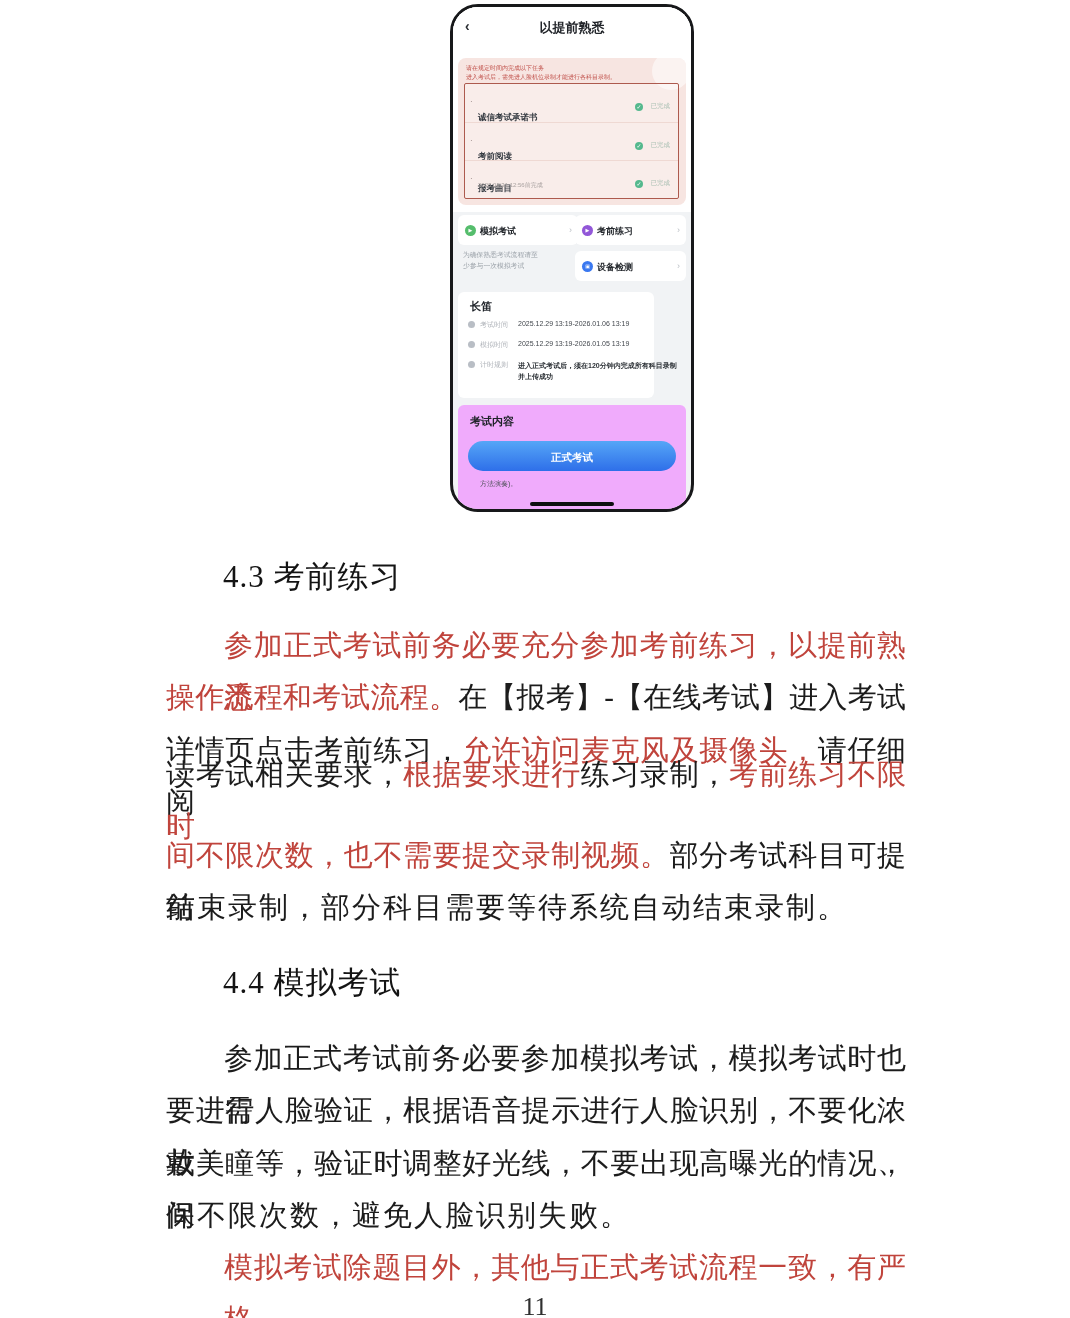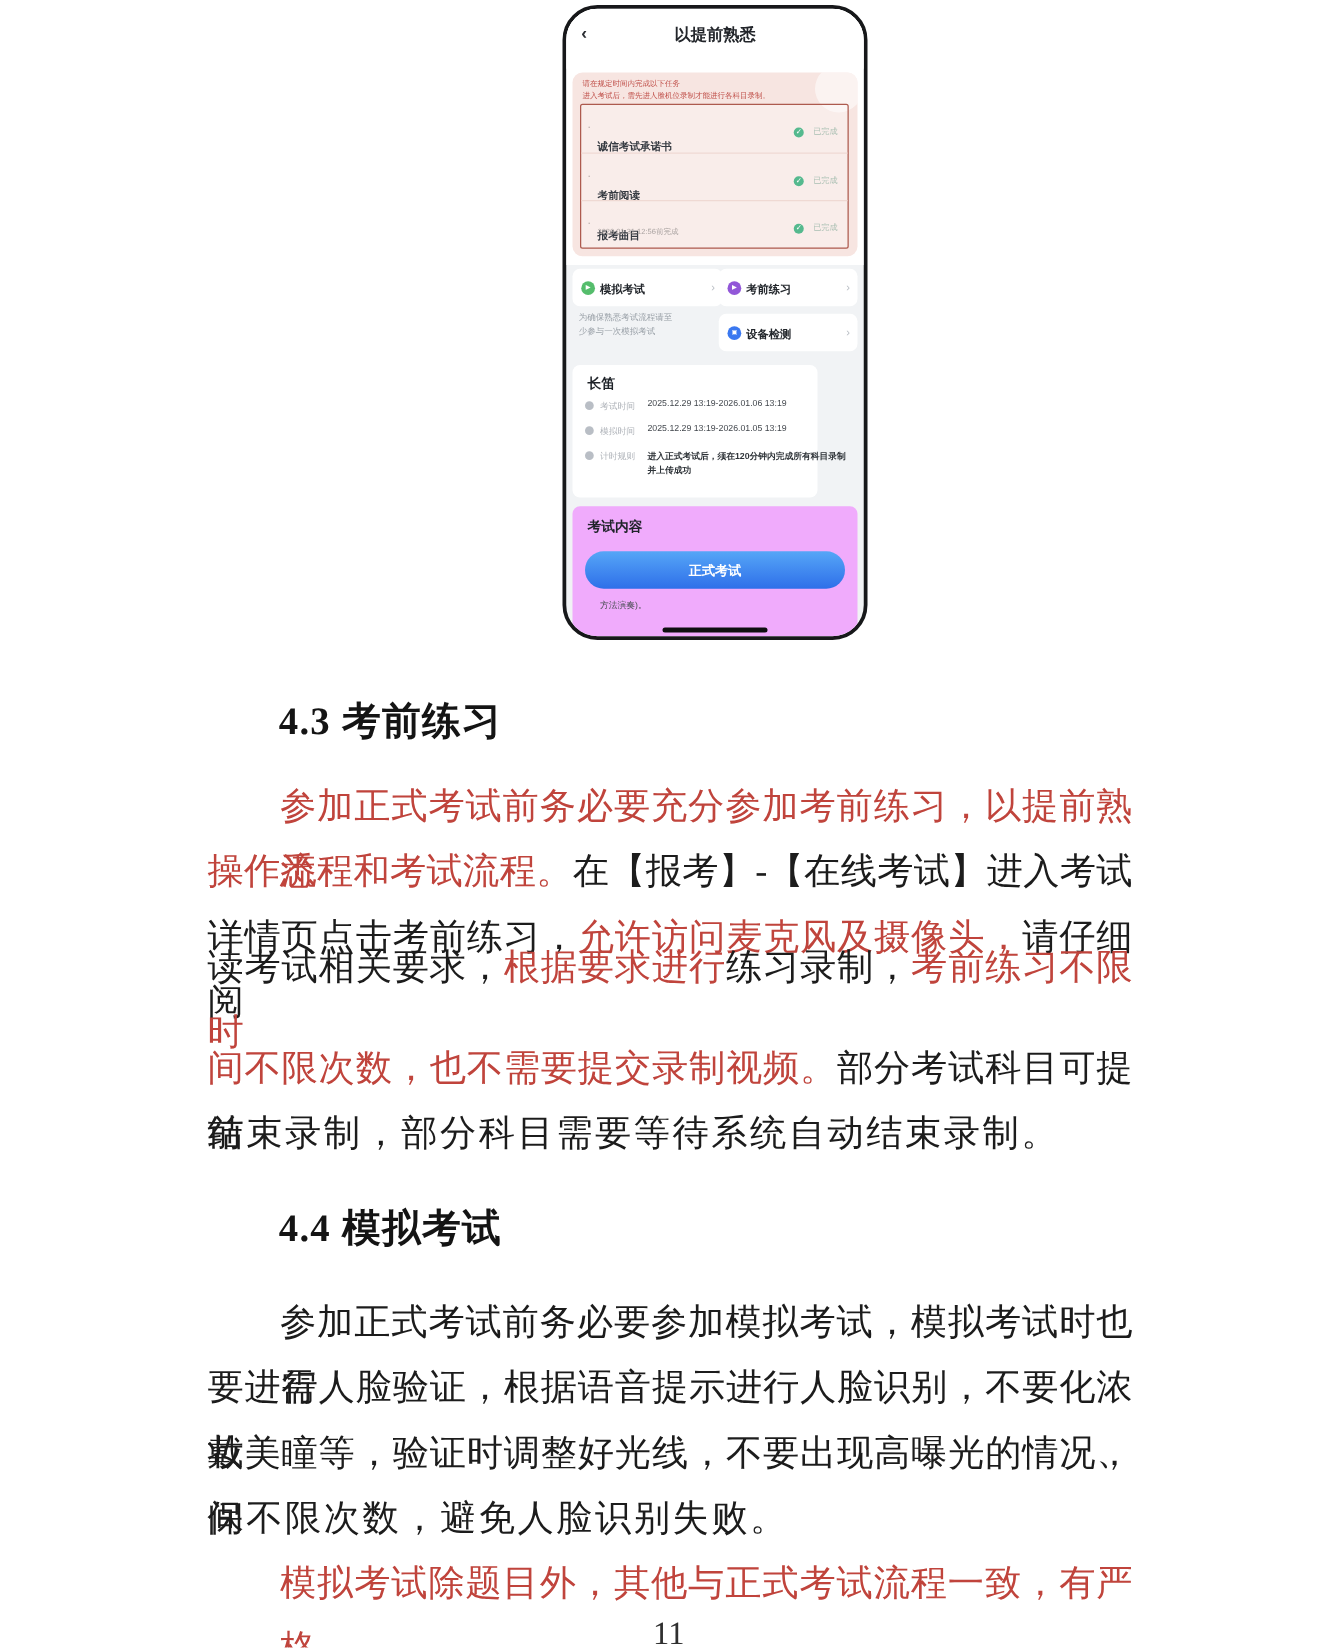--- a/index.html
+++ b/index.html
@@ -50,21 +50,21 @@
   .info-value{position:absolute;left:60px;top:1px;font-size:7px;color:#42474d;white-space:nowrap;}
   .info-value.bold{font-weight:bold;color:#2d3237;white-space:normal;width:160px;line-height:11px;}
   .content-card{position:absolute;left:5px;top:398px;width:228px;height:104px;background:#f0abfc;border-radius:6px;}
   .cc-title{position:absolute;left:12px;top:9px;font-size:11px;font-weight:bold;color:#1f2329;}
   .formal-btn{position:absolute;left:10px;top:36px;width:208px;height:30px;border-radius:15px;
     background:linear-gradient(180deg,var(--btn-blue1,#56a6f7),var(--btn-blue2,#2e6fe9));
     color:#fff;font-size:10.5px;font-weight:bold;text-align:center;line-height:30px;border:none;}
   .cc-note{position:absolute;left:22px;top:74px;font-size:7px;color:#4a4f55;}
   .home-bar{position:absolute;left:50%;transform:translateX(-50%);bottom:3px;width:84px;height:4px;border-radius:2px;background:#0e0e10;}
   
-  .doc-title{position:absolute;left:223px;font-size:31px;font-weight:bold;color:#141414;letter-spacing:1px;}
+  .doc-title{position:absolute;left:223px;font-size:31px;font-weight:normal;color:#141414;letter-spacing:1px;}
   .line{position:absolute;left:166px;width:740px;height:52px;line-height:52px;font-size:29px;color:#1c1c1c;white-space:nowrap;}
   .line.just{white-space:normal;text-align:justify;text-align-last:justify;}
   .line.ind{padding-left:58px;width:682px;}
   .red{color:var(--accent-red,#c0443c);}
   .blk{color:#1c1c1c;}
   .pagenum{position:absolute;left:0;right:0;top:1292px;text-align:center;font-size:26px;color:#2f2f2f;}
 </style>
 </head>
 <body>
 

